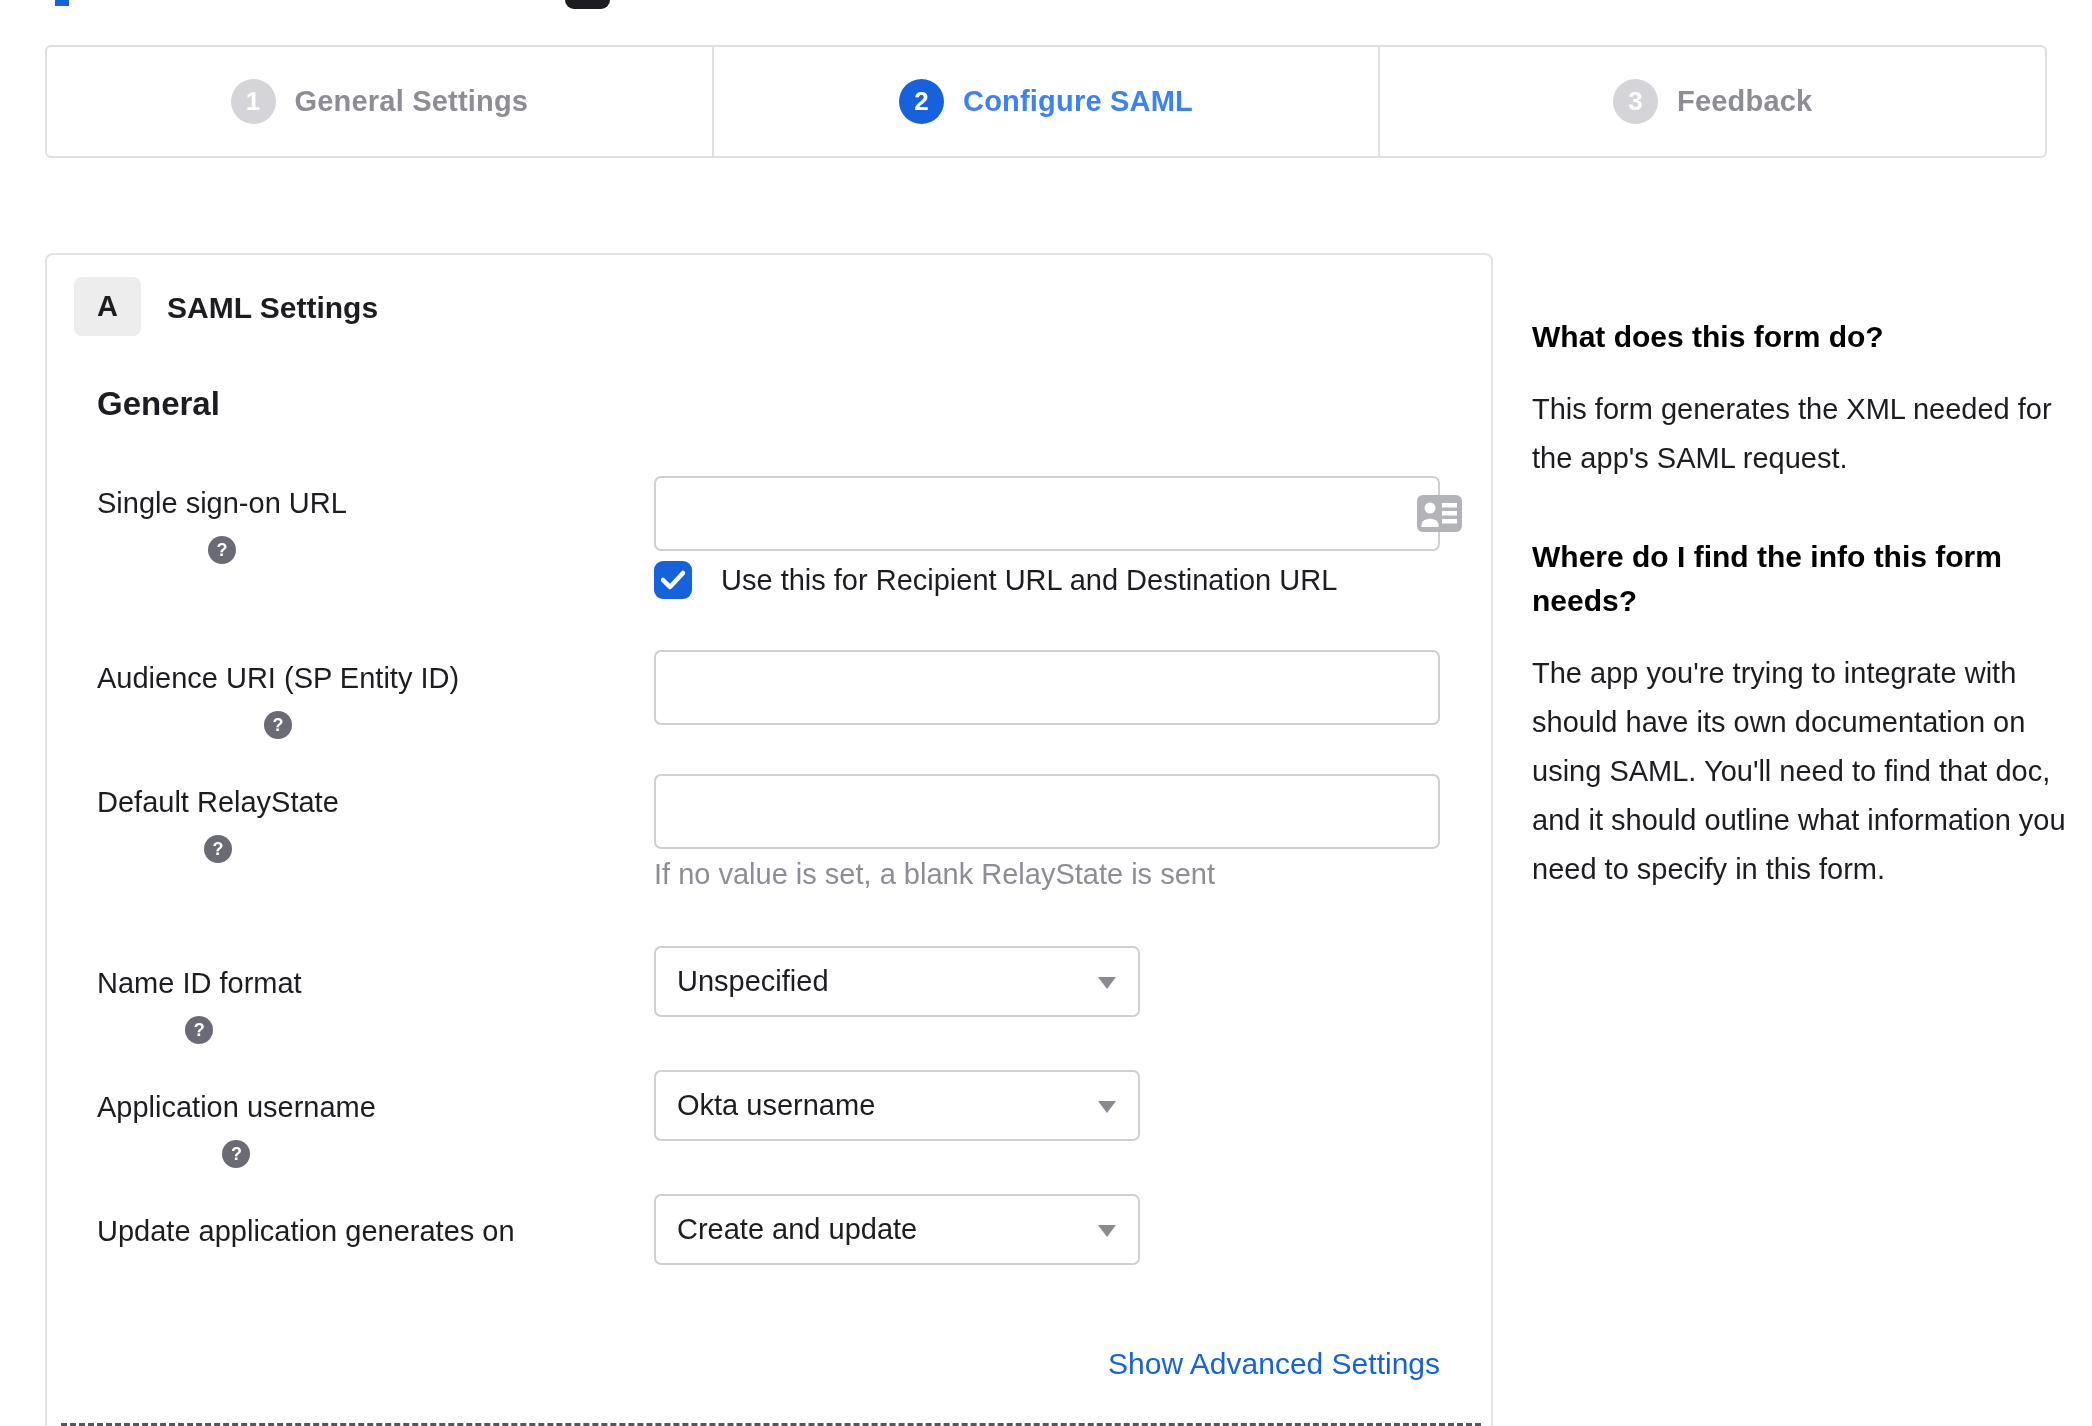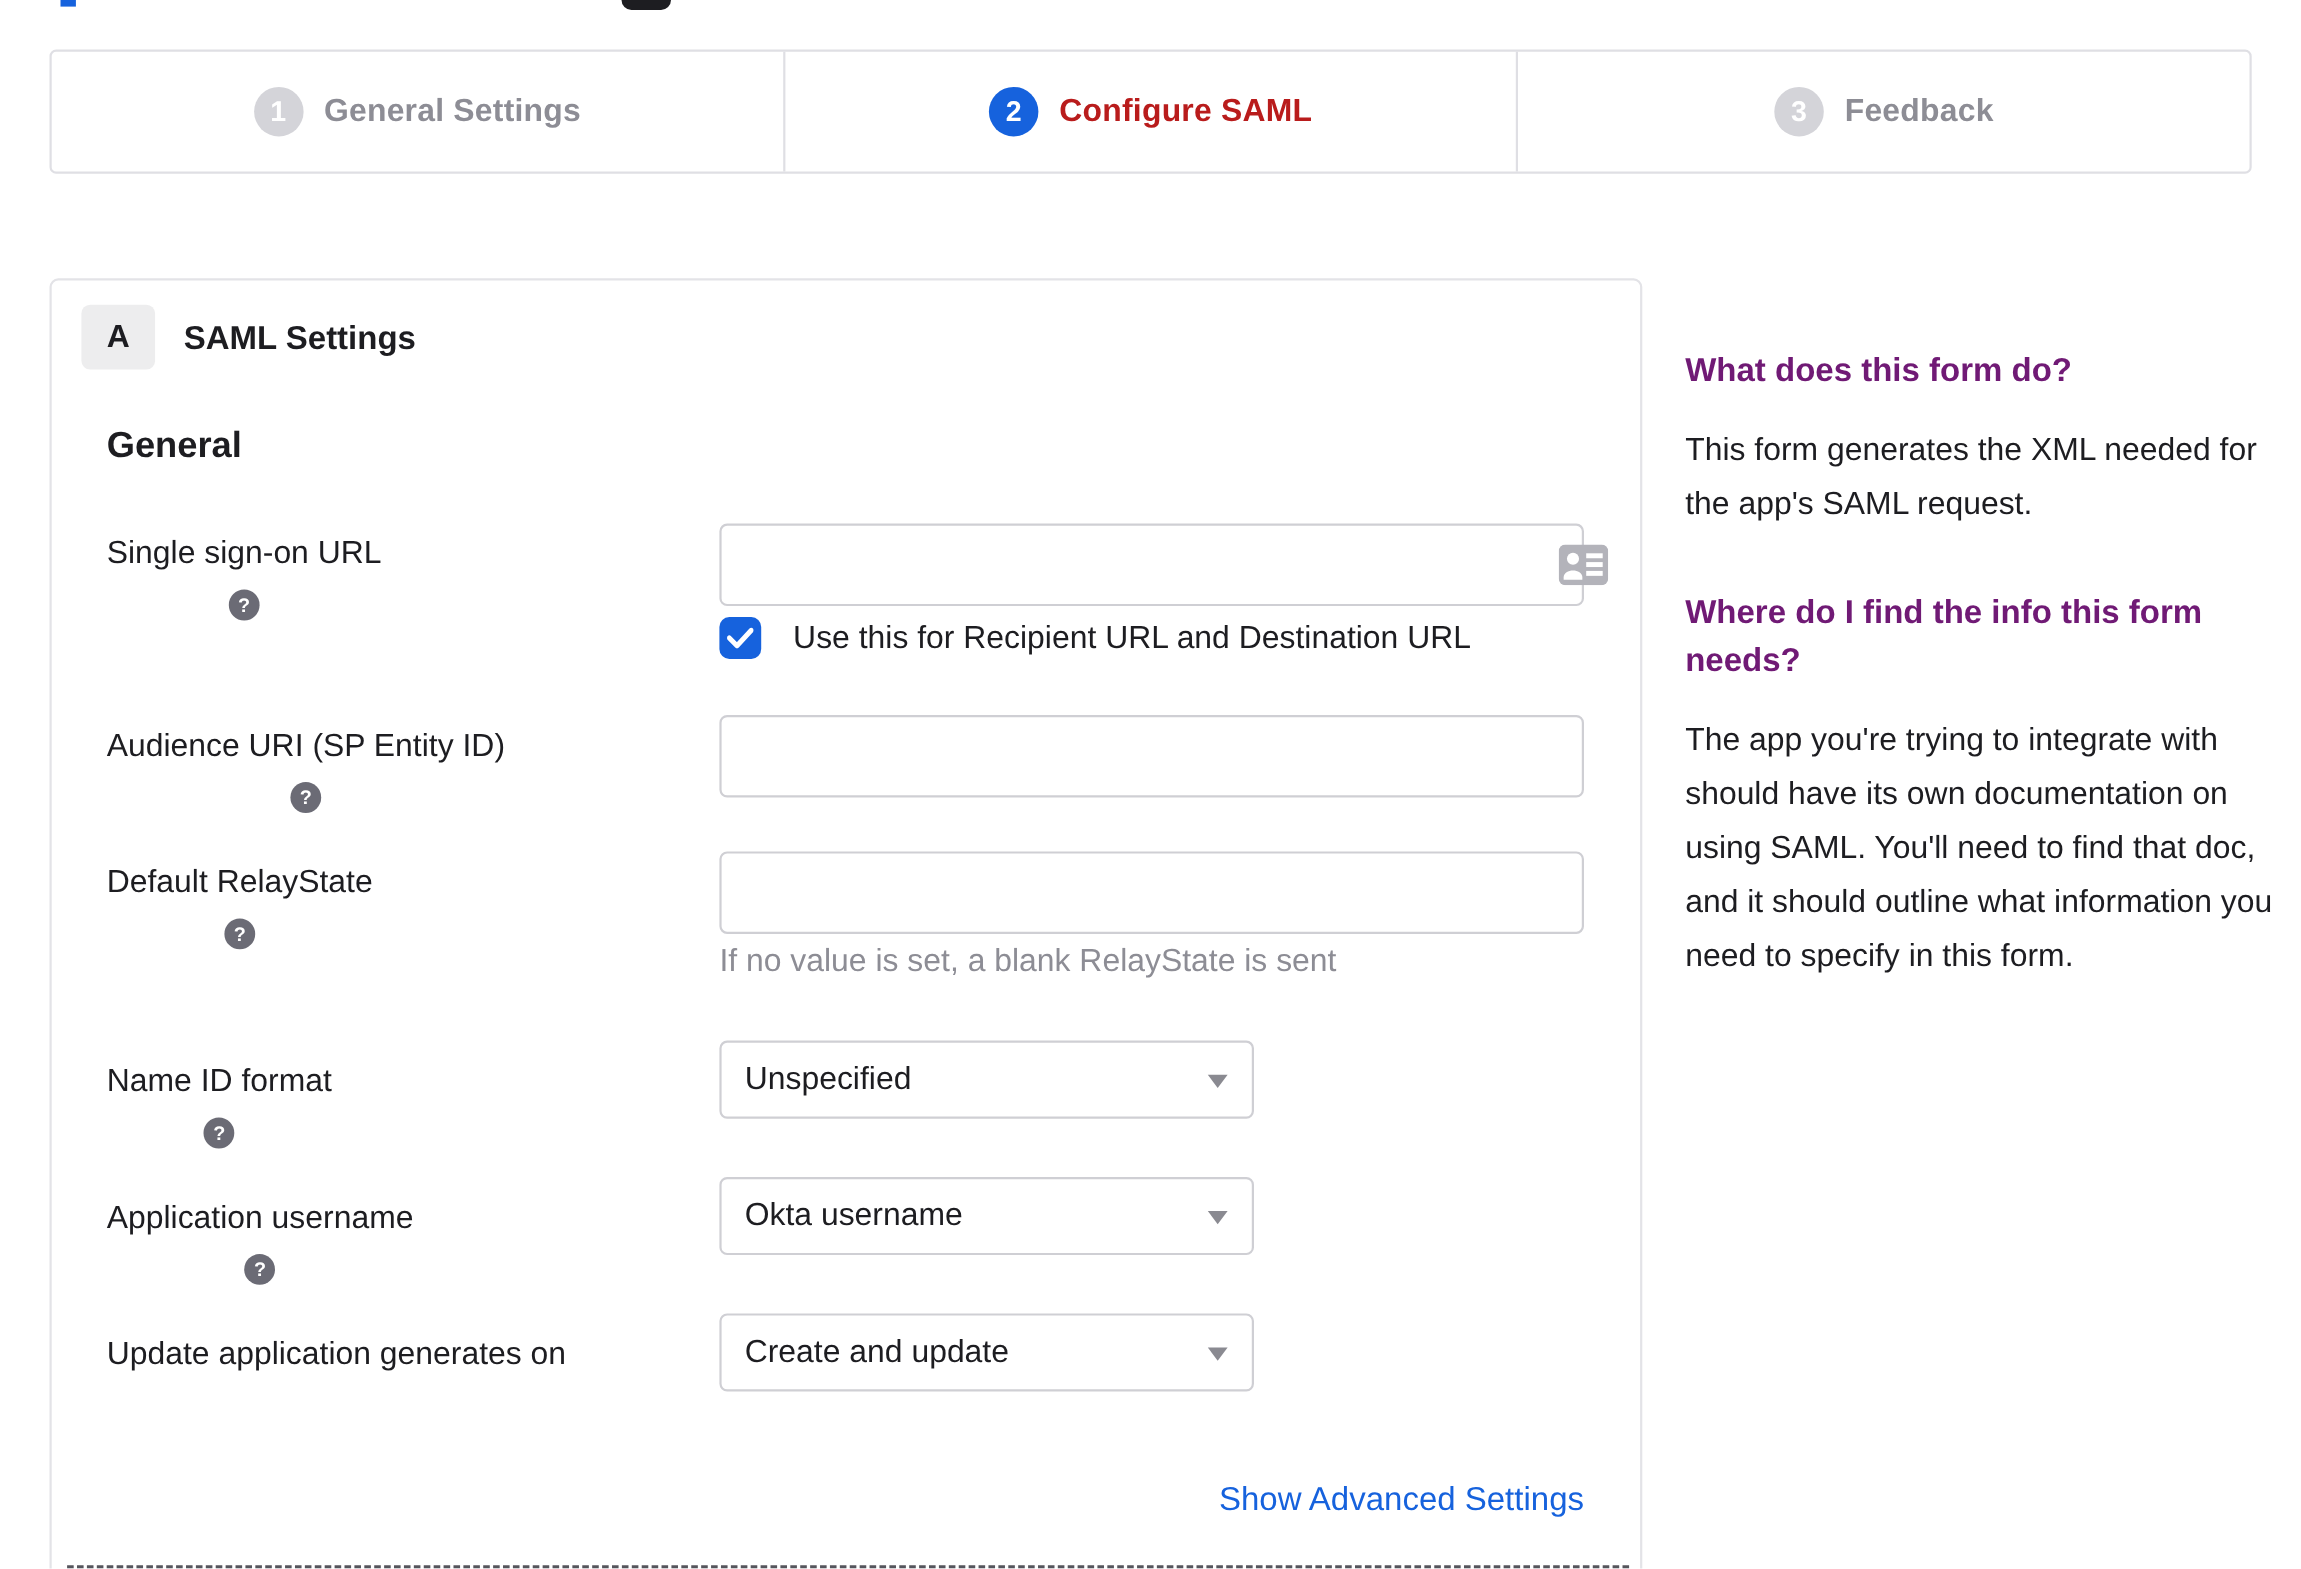--- a/index.html
+++ b/index.html
@@ -32,21 +32,21 @@
   .step + .step { border-left:2px solid #dfdfe4; }
   .step-circle {
     width:45px; height:45px; border-radius:50%;
     display:flex; align-items:center; justify-content:center;
     font-size:26px; font-weight:bold; color:#ffffff;
     background:#d4d4d9;
     flex:0 0 auto;
   }
   .step-label { font-size:29px; font-weight:bold; color:#8d8d95; letter-spacing:.2px; }
   .step.active .step-circle { background:#1662dd; }
-  .step.active .step-label  { color:#b91c1c; }
+  .step.active .step-label  { color:#3b82f6; }
 
   
   .panel {
     position:absolute; left:45px; top:253px;
     width:1448px; height:1210px;
     background:#fff;
     border:2px solid #e3e3e7;
     border-radius:8px;
   }
   .section-badge {
@@ -143,21 +143,21 @@
   .dashed-divider {
     position:absolute; left:14px; top:1168px; width:1420px; height:0;
     border-top:3px dashed #55555c;
   }
 
   
   .help-sidebar {
     position:absolute; left:1532px; top:315px; width:548px;
   }
   .help-sidebar h3 {
-    font-size:30px; font-weight:bold; color:#701a75;
+    font-size:30px; font-weight:bold; color:#000000;
     line-height:44px;
   }
   .help-sidebar p {
     font-size:29px; color:#1d1d21;
     line-height:49px;
     margin-top:26px;
   }
   .help-sidebar .section + .section { margin-top:52px; }
 </style>
 </head>

